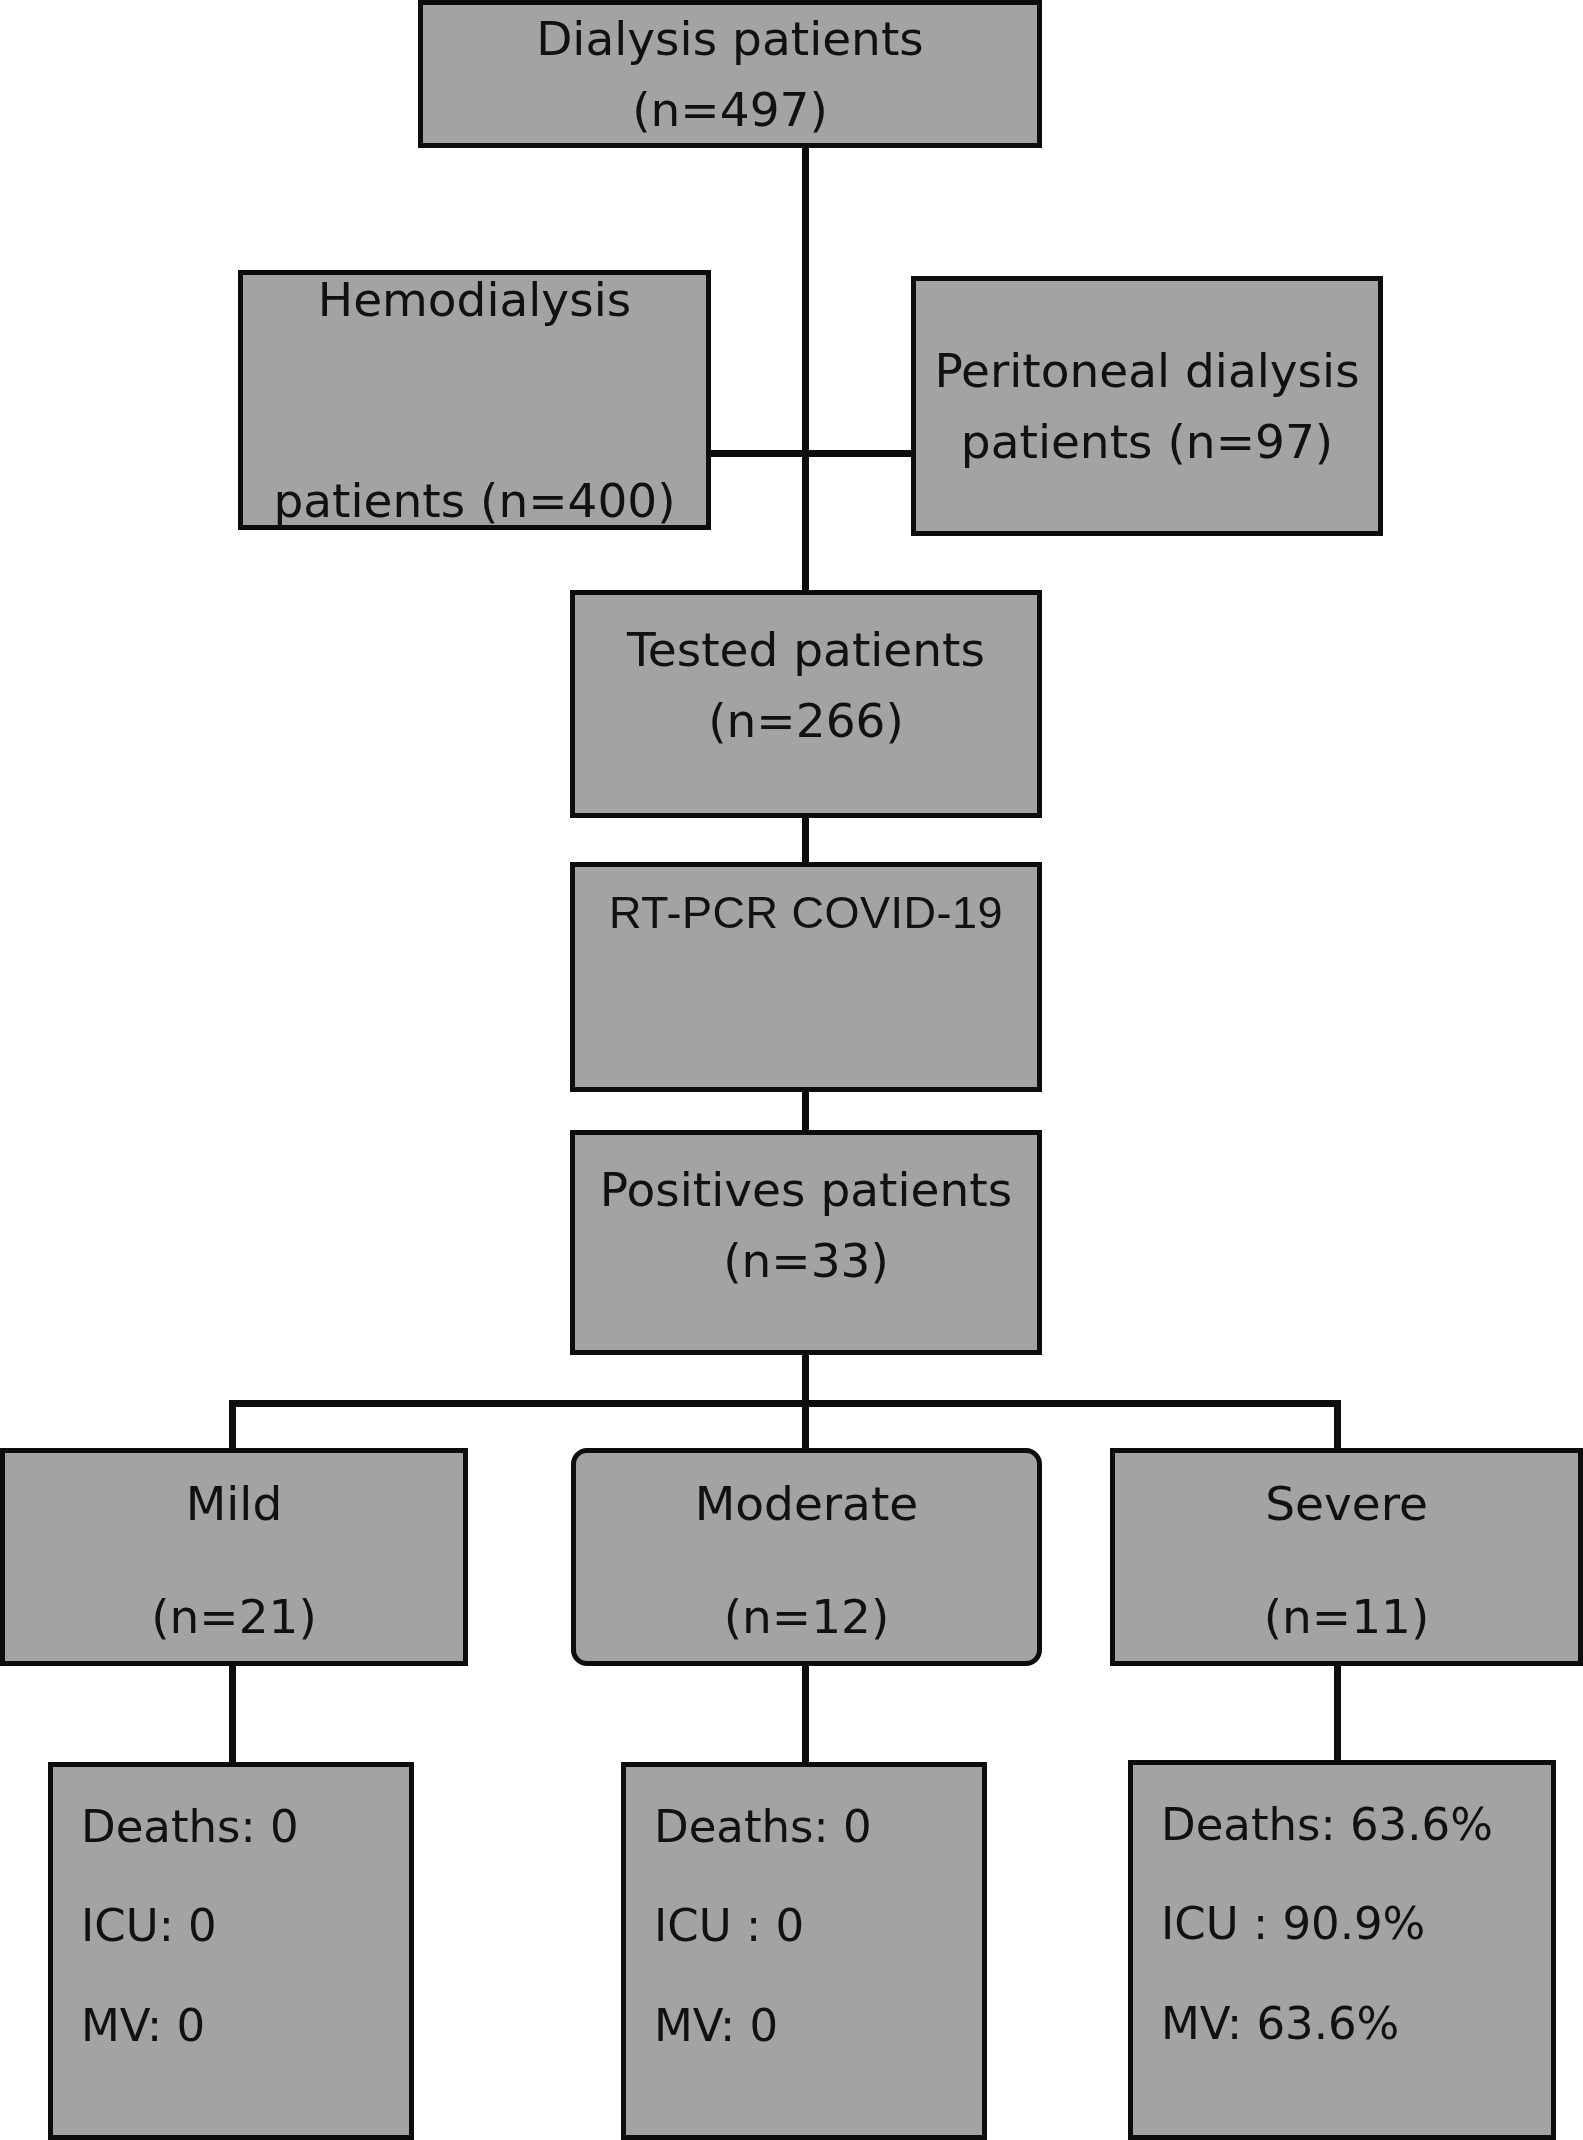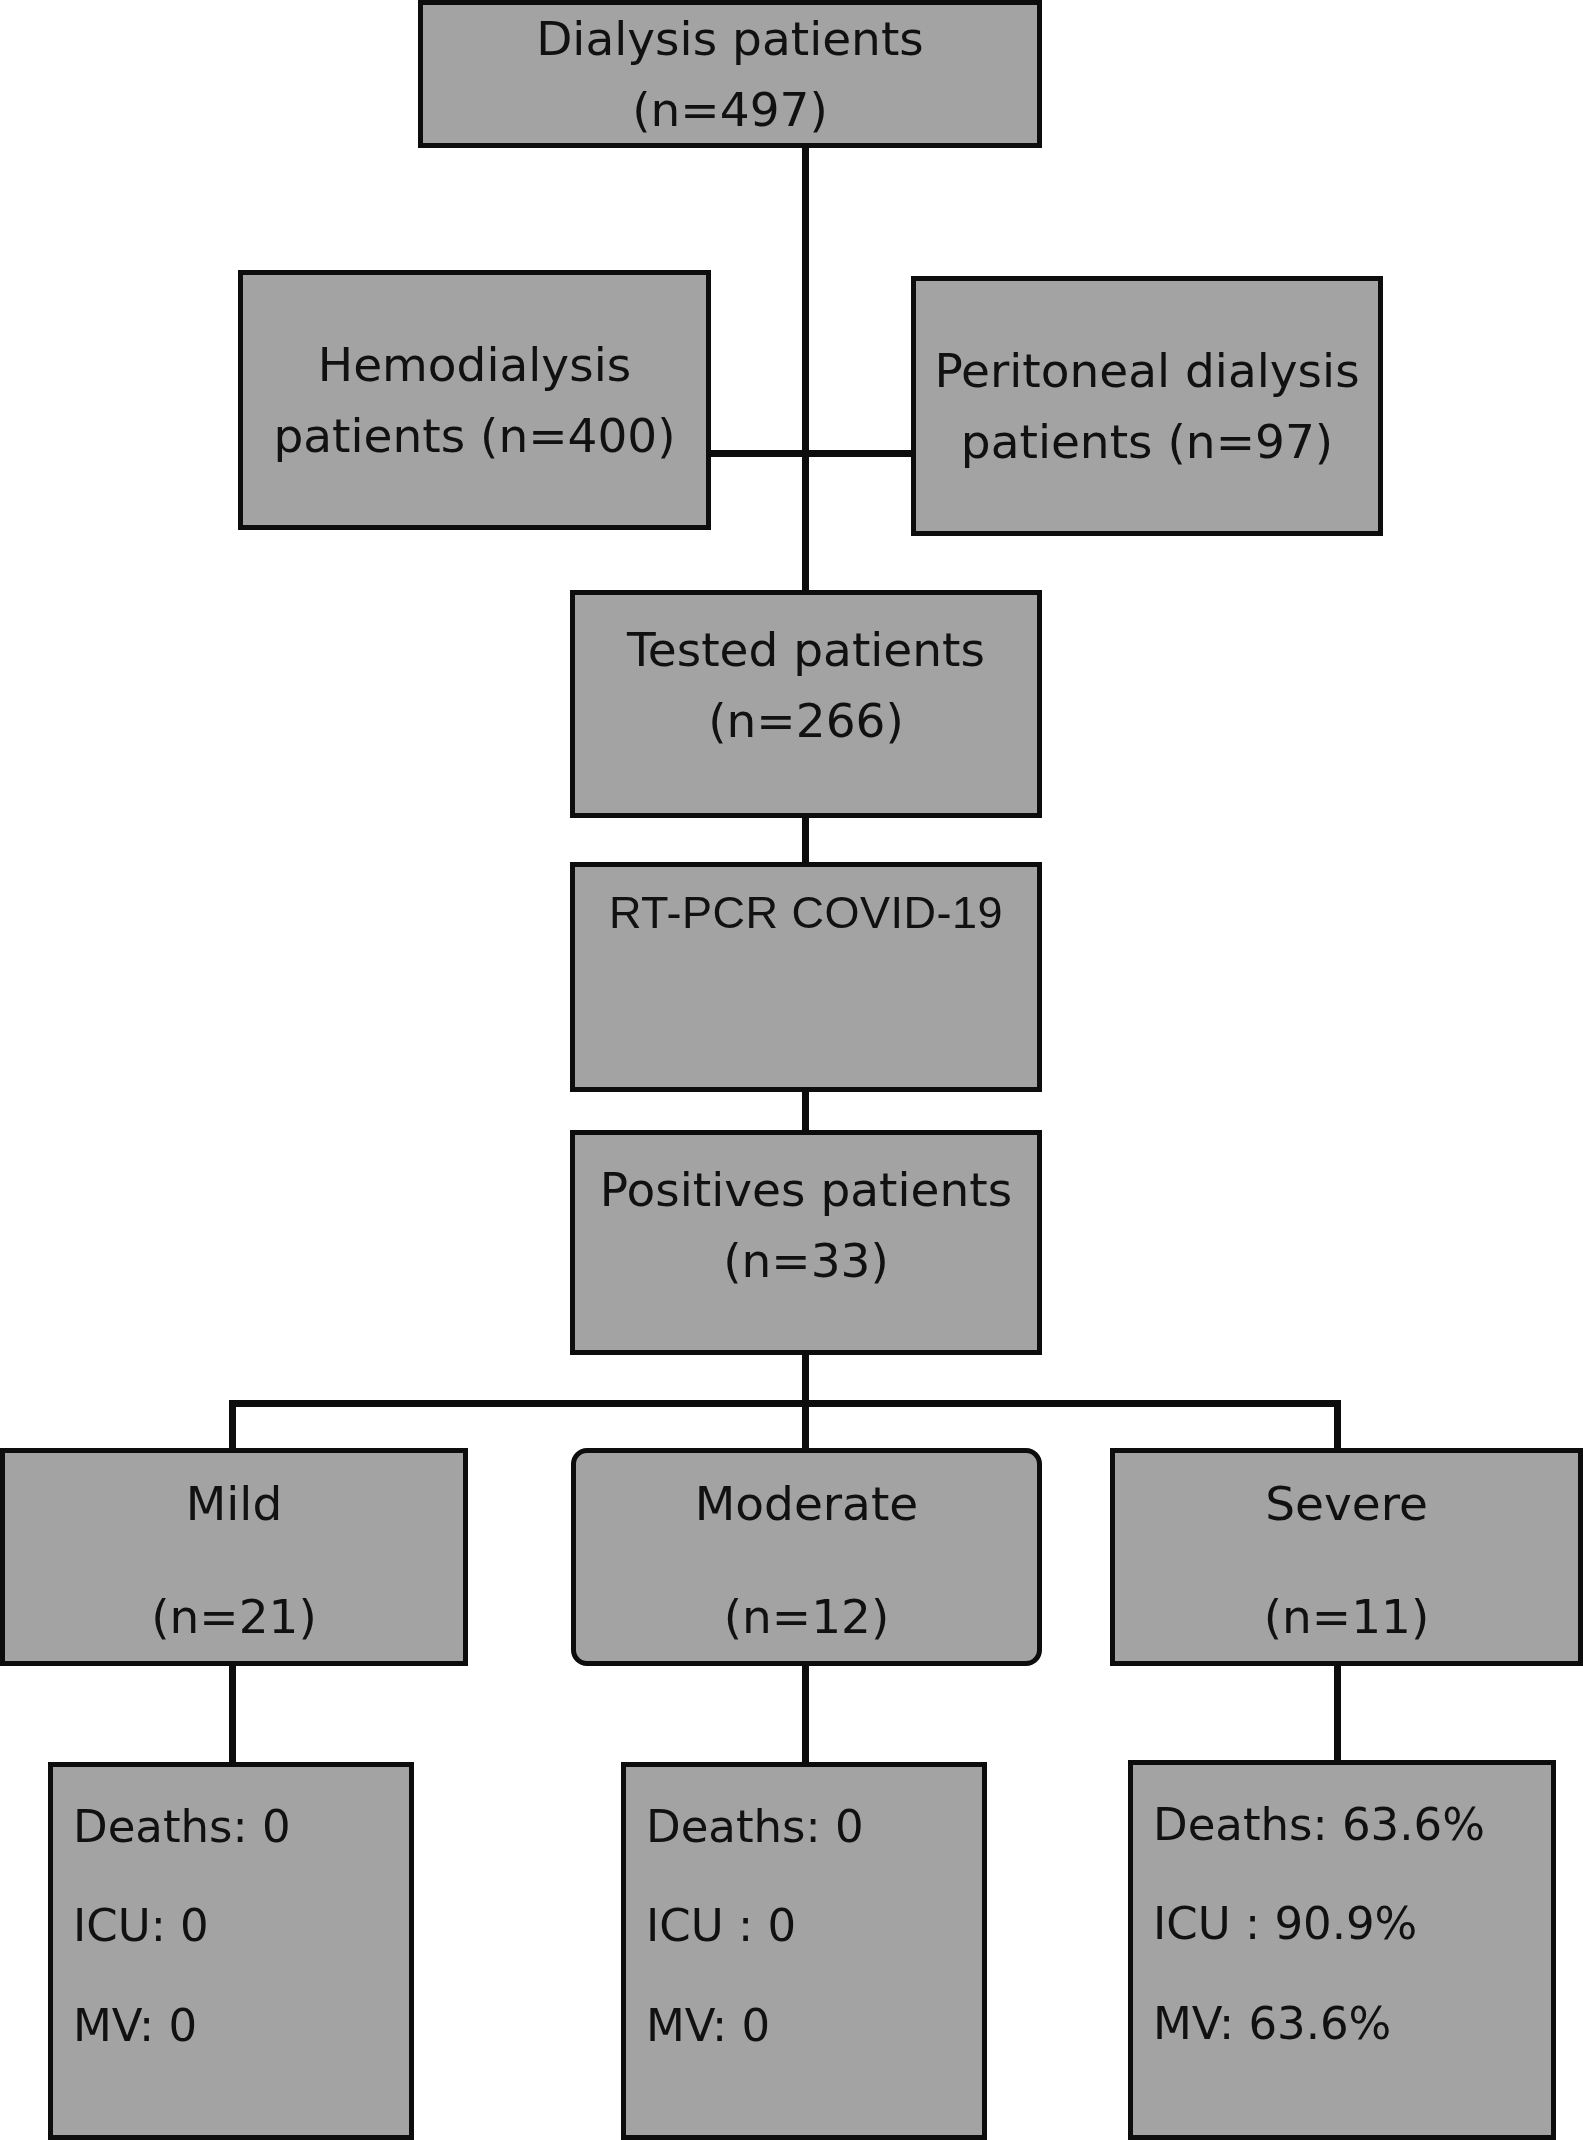--- a/index.html
+++ b/index.html
@@ -34,21 +34,21 @@
     white-space: nowrap;
     line-height: 1.05;
   }
   .node.center-node .line { text-align: center; }
   .node.left-node {
     align-items: flex-start;
     justify-content: center;
   }
   .node.left-node .line {
     text-align: right;
-    padding-left: 20px;
+    padding-left: 28px;
   }
 
   
   .t-title   { font-size: 47px; }
   .t-sub     { font-size: 47px; }
   .t-mono    { font-size: 45px; font-family: "Liberation Sans", sans-serif; letter-spacing: 0.5px; }
   .t-stat    { font-size: 45px; }
 
   .gap-sm { height: 22px; }
   .gap-md { height: 52px; }
@@ -93,21 +93,21 @@
   <div class="conn v" style="left:802px; top:1662px; height:102px;"></div>
 
   <div class="conn v" style="left:1334px; top:1662px; height:102px;"></div>
 
   <div class="node center-node" style="left:418px; top:0px; width:624px; height:148px;">
     <span class="line t-title">Dialysis patients</span>
     <span class="gap-sm"></span>
     <span class="line t-sub">(n=497)</span>
   </div>
 
-  <div class="node center-node" style="left:238px; top:270px; width:473px; height:260px;">
+  <div class="node center-node" style="left:238px; top:270px; width:473px; height:260px;justify-content:space-between;">
     <span class="line t-title">Hemodialysis</span>
     <span class="gap-sm"></span>
     <span class="line t-sub">patients (n=400)</span>
   </div>
 
   <div class="node center-node" style="left:911px; top:276px; width:472px; height:260px;">
     <span class="line t-title">Peritoneal dialysis</span>
     <span class="gap-sm"></span>
     <span class="line t-sub">patients (n=97)</span>
   </div>

